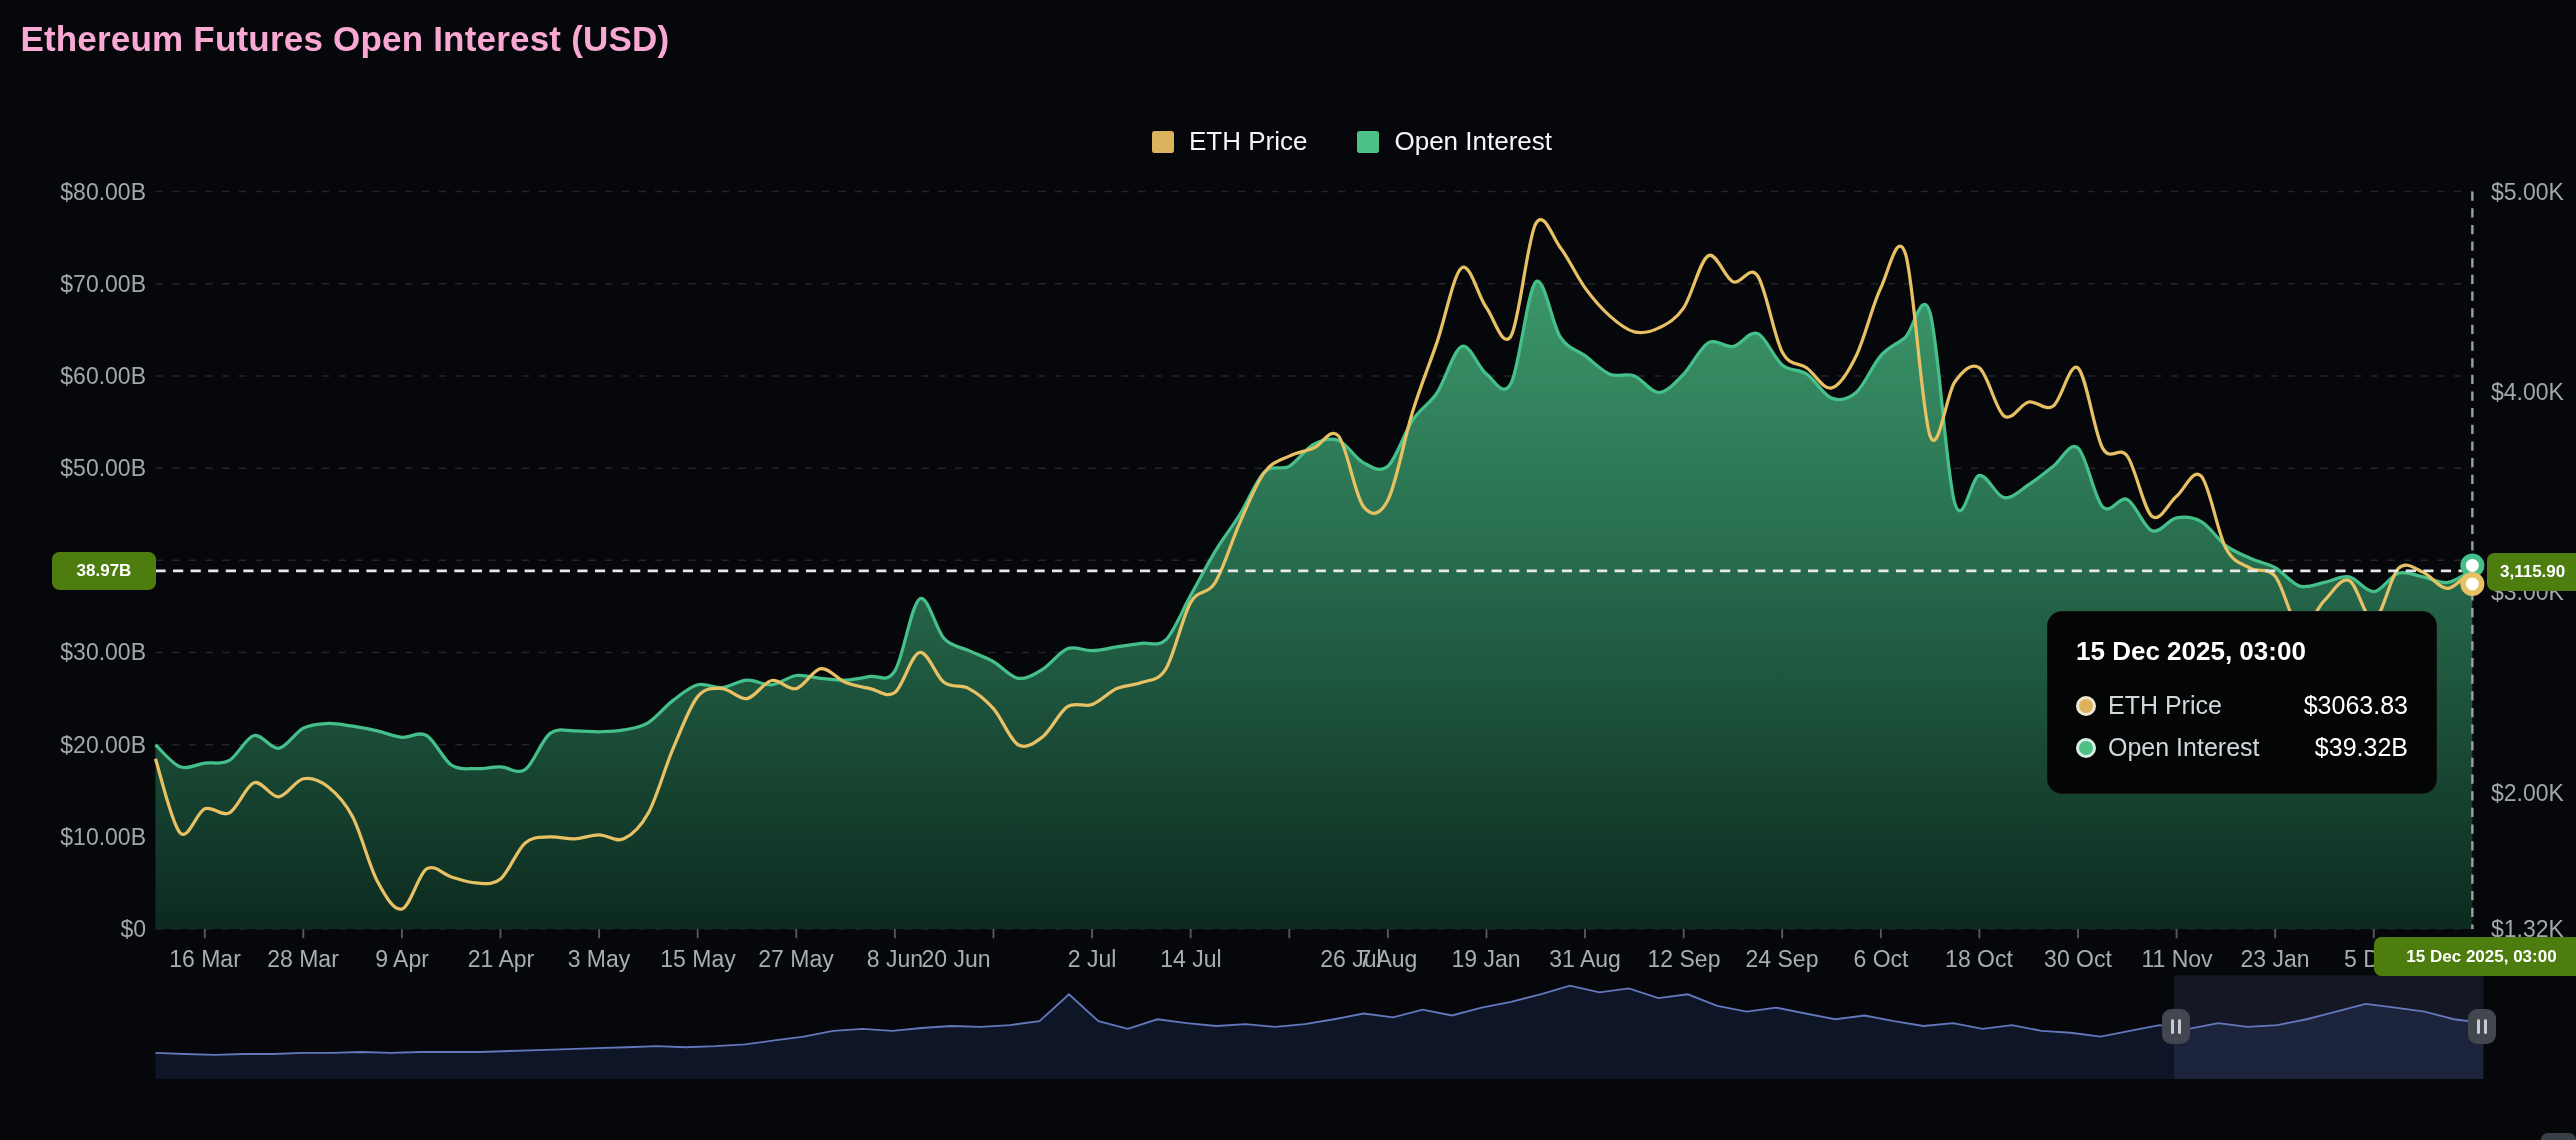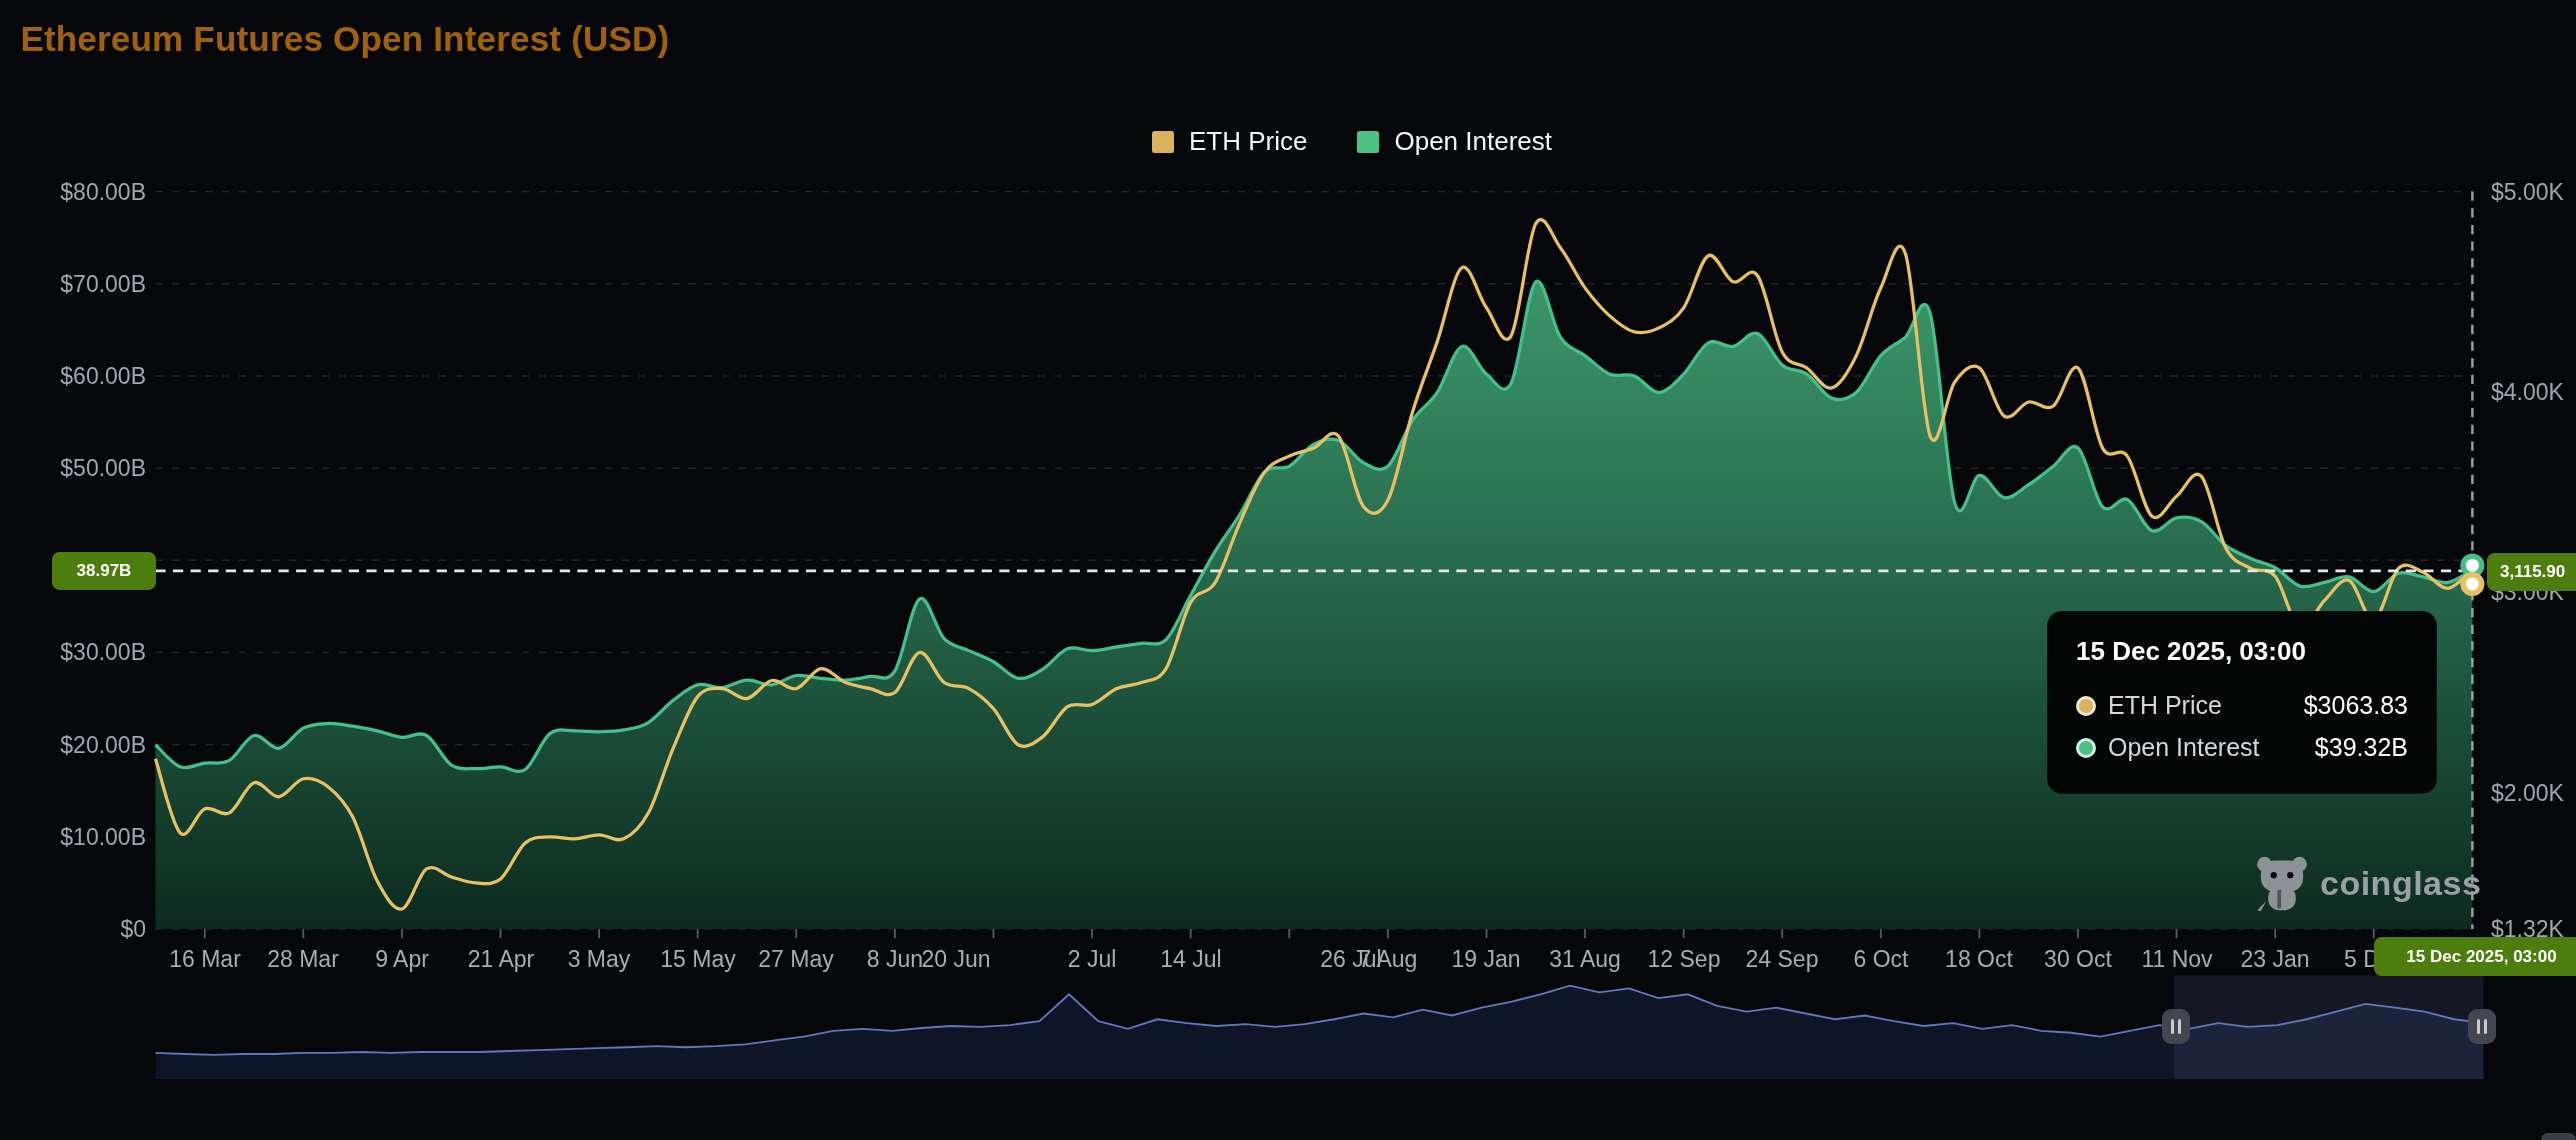--- a/index.html
+++ b/index.html
@@ -1,19 +1,19 @@
 <!DOCTYPE html>
 <html style="font-size:15px"><head>
 <meta charset="utf-8">
 <style>
   html,body{margin:0;padding:0;background:#06070b;}
   #app{position:relative;width:2576px;height:1141px;background:#06070b;overflow:hidden;
        font-family:"Liberation Sans",sans-serif;-webkit-font-smoothing:antialiased;}
   .abs{position:absolute;}
-  #page-title{left:20.4px;top:18.5px;font-size:35px;font-weight:700;color:#a16207;letter-spacing:0.2px;}
+  #page-title{left:20.4px;top:18.5px;font-size:35px;font-weight:700;color:#f9a8d4;letter-spacing:0.2px;}
   
   #legend{left:1152px;top:126px;display:flex;gap:50px;align-items:center;}
   .legend-item{display:flex;align-items:center;gap:15px;cursor:pointer;}
   .legend-sq{width:22px;height:22px;border-radius:2.8px;}
   .sq-gold{background:#dcb35c;}
   .sq-green{background:#4cc287;}
   .legend-label{color:#f4f6f8;font-size:26px;}
   
   .ytick-left{transform:translateY(-50%);right:2430px;text-align:right;color:#a2a7ad;font-size:23px;white-space:nowrap;margin-left:15px;}
   .ytick-right{transform:translateY(-50%);left:2491px;text-align:left;color:#a2a7ad;font-size:23px;white-space:nowrap;}
@@ -166,37 +166,20 @@
       <span class="tt-label">ETH Price</span>
       <span class="tt-value">$3063.83</span>
     </div>
     <div class="tt-row">
       <span class="tt-dot dot-green"></span>
       <span class="tt-label">Open Interest</span>
       <span class="tt-value">$39.32B</span>
     </div>
   </div>
 
-  <div class="abs" id="watermark">
-    <svg width="54" height="57" viewBox="0 0 58 62">
-      <g fill="#8d9296">
-        <circle cx="10" cy="10" r="8"></circle>
-          <circle cx="48" cy="10" r="8"></circle>
-        <rect x="6" y="6" width="46" height="34" rx="15"></rect>
-        <rect x="14" y="34" width="30" height="26" rx="12"></rect>
-        <rect x="24" y="38" width="4" height="20" fill="#06070b" opacity="0.45"></rect>
-        <path d="M12 50 L2 60 L6 61 Z"></path>
-      </g>
-      <g fill="#06070b">
-          <circle cx="20" cy="22" r="3.4"></circle>
-          <circle cx="38" cy="22" r="3.4"></circle>
-        </g>
-    </svg>
-    <span class="wm-text">coinglass</span>
-  </div>
 
   <div class="abs nav-handle" id="nav-handle-left">
       <i></i>
       <i></i>
     </div>
   <div class="abs nav-handle" id="nav-handle-right">
       <i></i>
       <i></i>
     </div>
   <div class="abs" id="scroll-sliver"></div>

